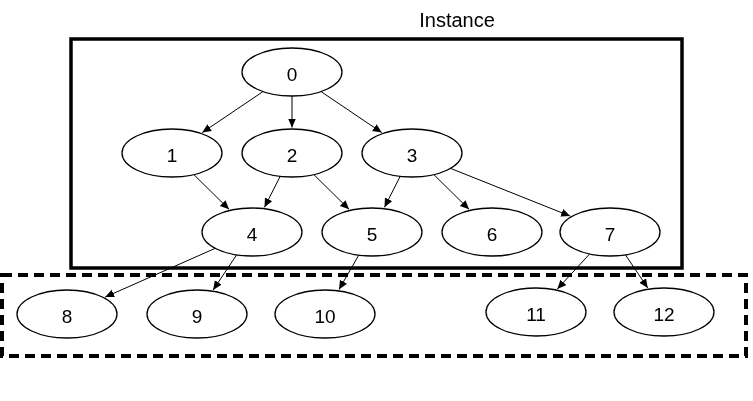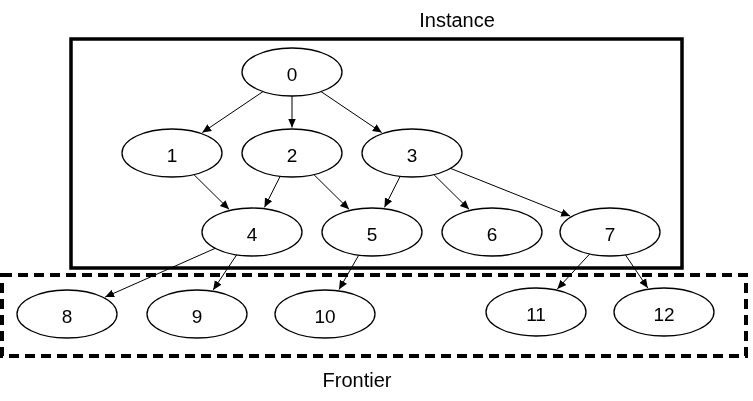--- a/index.html
+++ b/index.html
@@ -115,14 +115,13 @@
         </g>
         <g>
           <ellipse cx="664" cy="312" rx="50" ry="24" fill="#ffffff" stroke="#000000" stroke-width="1.3"></ellipse>
           <text x="664" y="316" text-anchor="middle" dominant-baseline="middle" class="node-text" fill="#000000">12</text>
         </g>
       </g>
   </svg>
 
   <div class="box-label" style="left: 457px; top: 9px; text-align: center;">Instance</div>
 
-  <div class="box-label" style="left: 357px; top: 369px;">Frontier</div>
 </div>
 
 </body></html>

